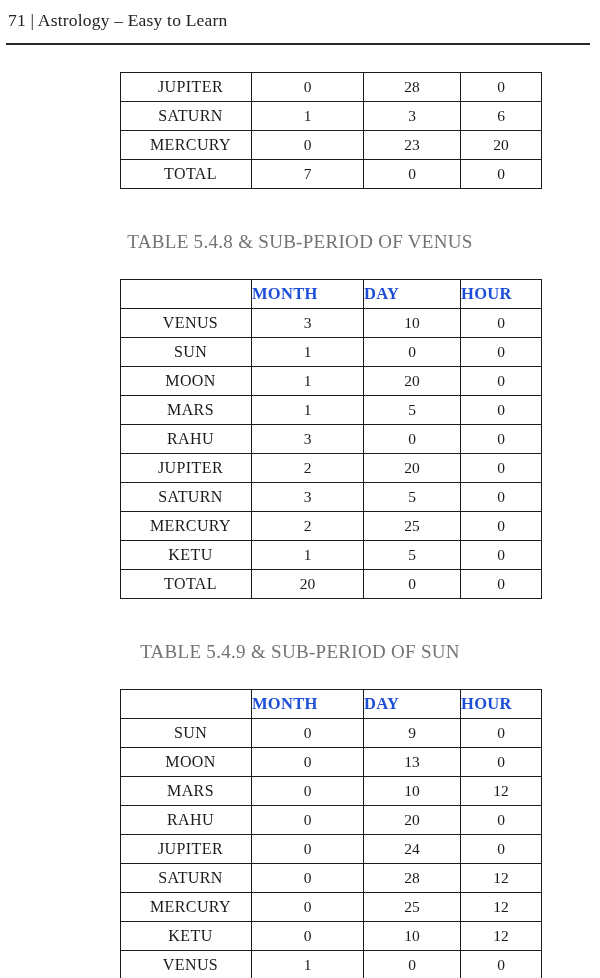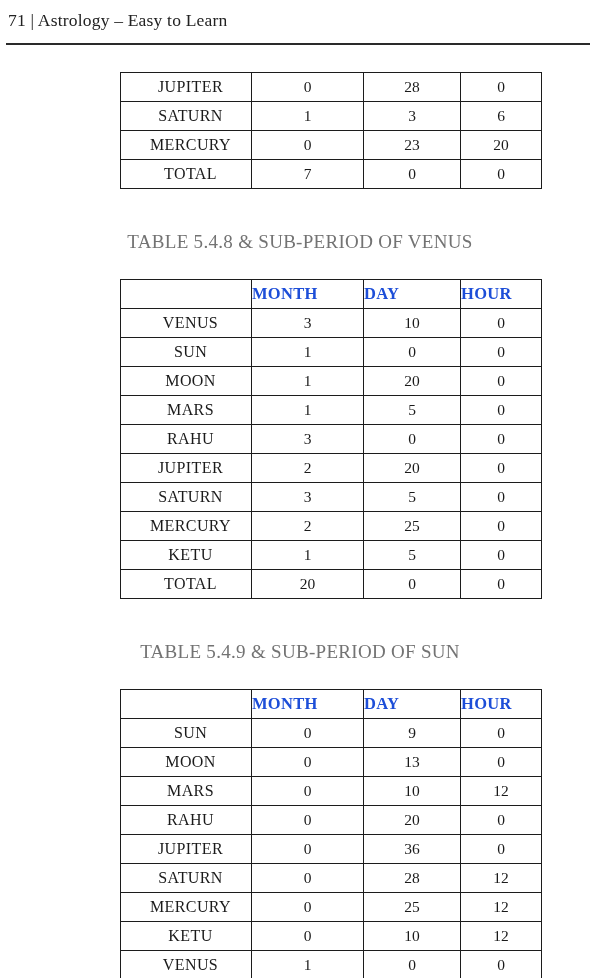--- a/index.html
+++ b/index.html
@@ -241,21 +241,21 @@
           </tr>
           <tr>
             <td class="name-col">RAHU</td>
             <td class="num-col">0</td>
             <td class="num-col">20</td>
             <td class="num-col">0</td>
           </tr>
           <tr>
             <td class="name-col">JUPITER</td>
             <td class="num-col">0</td>
-            <td class="num-col">36</td>
+            <td class="num-col">24</td>
             <td class="num-col">0</td>
           </tr>
           <tr>
             <td class="name-col">SATURN</td>
             <td class="num-col">0</td>
             <td class="num-col">28</td>
             <td class="num-col">12</td>
           </tr>
           <tr>
             <td class="name-col">MERCURY</td>

